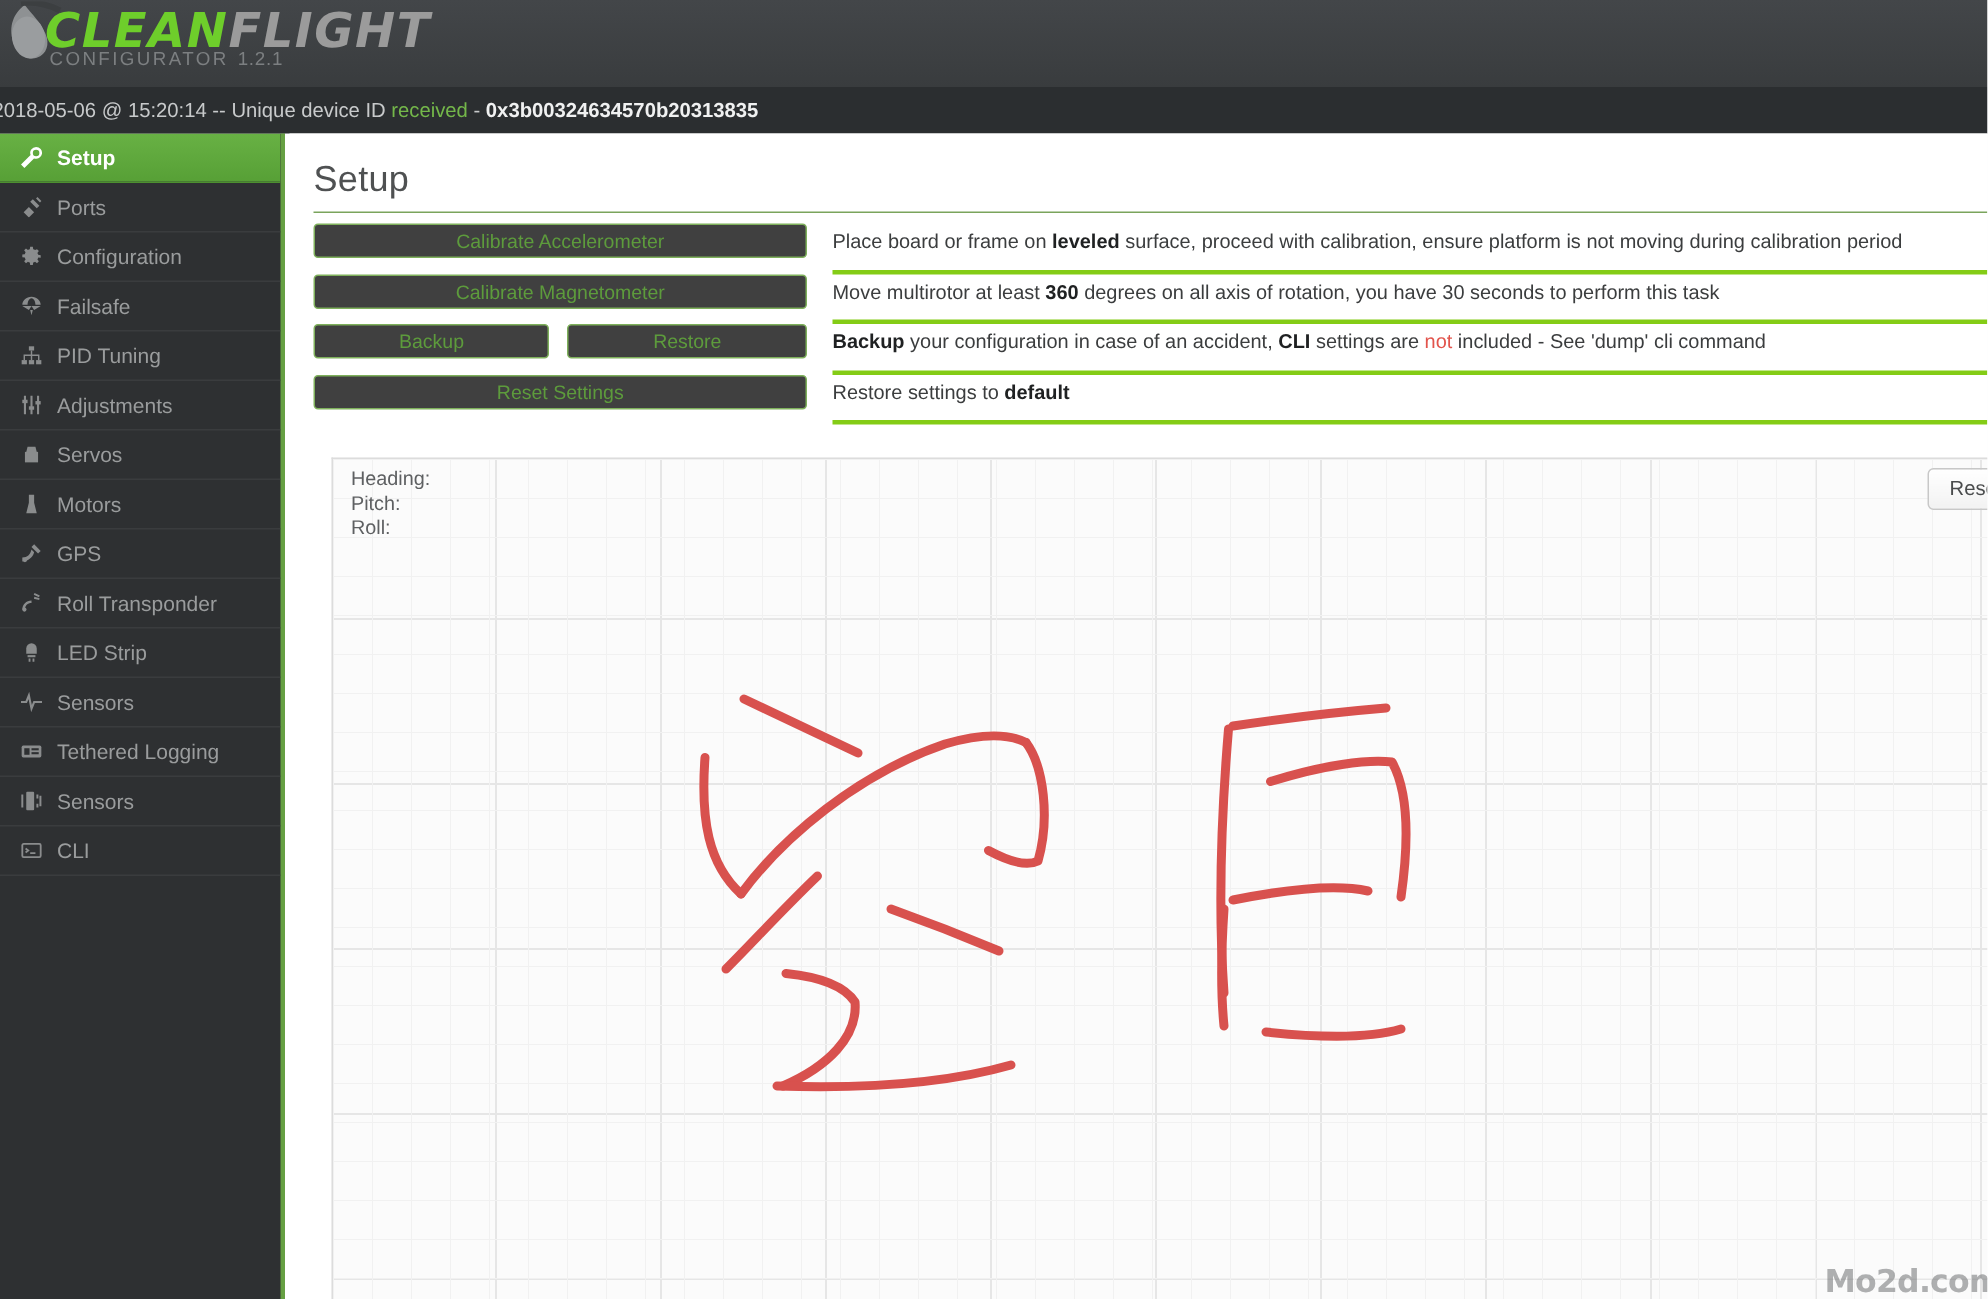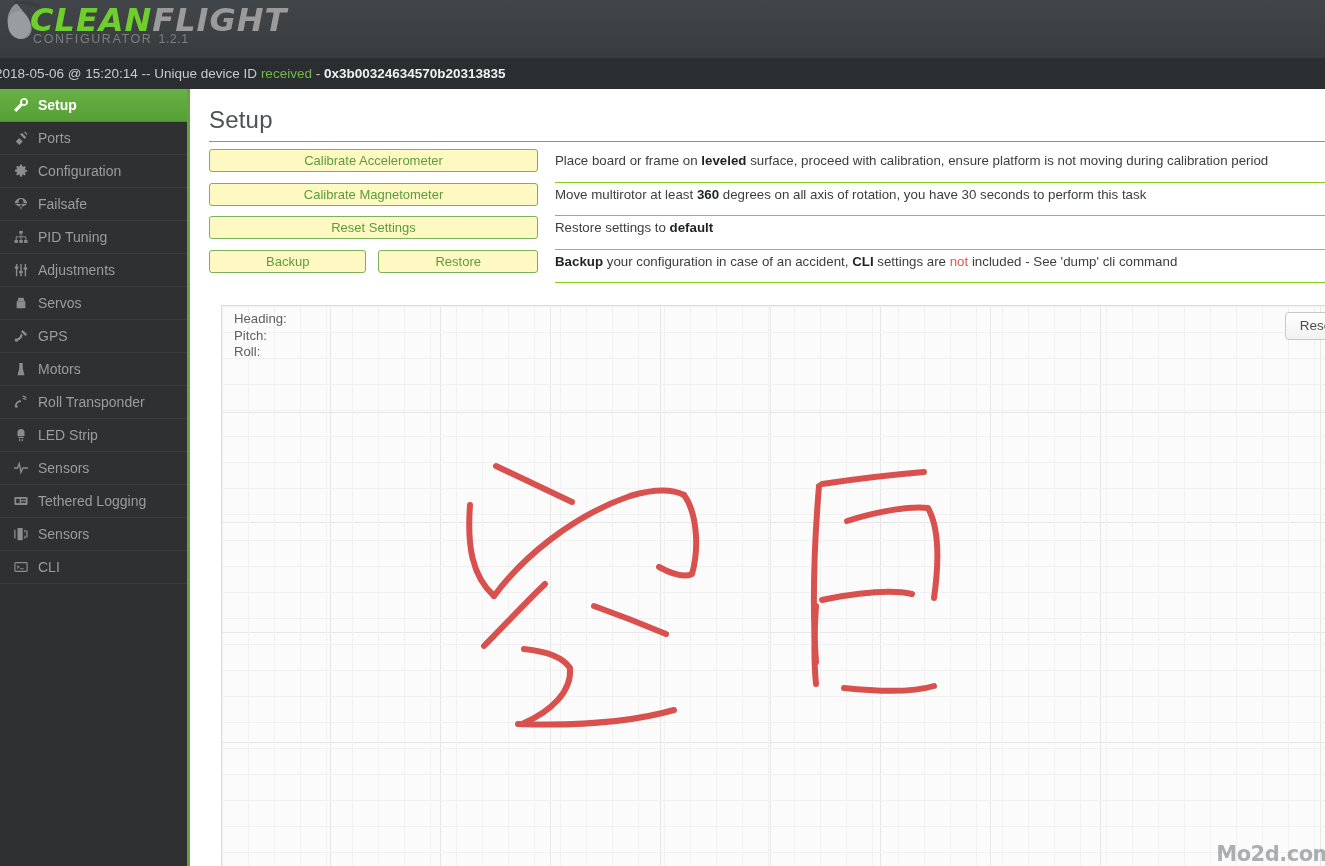--- a/index.html
+++ b/index.html
@@ -136,36 +136,36 @@
     display: flex;
     gap: 12px;
   }
   .gbtn {
     flex: 1 1 auto;
     height: 23px;
     line-height: 21px;
     text-align: center;
     border: 1px solid #7eb05b;
     border-radius: 3px;
-    background: #fef9c3;
+    background: #404040;
     color: #5d9b3c;
     font-size: 13px;
     font-family: "Liberation Sans", sans-serif;
     cursor: pointer;
     white-space: nowrap;
     overflow: hidden;
   }
   .row .desc {
     flex: 1 1 auto;
     margin-left: 17px;
     font-size: 13.3px;
     color: #3b3d3e;
     line-height: 17px;
     padding-top: 3px;
-    border-bottom: 1px solid #84cc16;
+    border-bottom: 3px solid #84cc16;
     height: 33.5px;
     white-space: nowrap;
     overflow: hidden;
   }
   .desc b { font-weight: bold; color: #1f2122; }
   .desc .red { color: #e2544c; }
 
   
   #model-panel {
     position: absolute; left: 28px; top: 216px;
@@ -314,34 +314,34 @@
         <svg width="14" height="14" viewBox="0 0 16 16">
           <path fill="currentColor" d="M3 6h10v8H3z"></path>
           <path fill="currentColor" d="M5 2h6l1 4H4z"></path>
         </svg>
       </span>
       <span>Servos</span>
     </div>
     <div class="nav-item">
       <span class="nav-icon">
         <svg width="14" height="14" viewBox="0 0 16 16">
+          <path fill="currentColor" d="M6 1h4v6l2 8H4l2-8z"></path>
+        </svg>
+      </span>
+      <span>Motors</span>
+    </div>
+    <div class="nav-item">
+      <span class="nav-icon">
+        <svg width="14" height="14" viewBox="0 0 16 16">
           <path fill="currentColor" d="M1 14c4 0 8-3 9-7l-2-2C7 9 5 11 1 11z"></path>
           <path fill="currentColor" d="M10 1l5 5-2 2-5-5z"></path>
           <circle cx="3" cy="13" r="1.6" fill="currentColor"></circle>
         </svg>
       </span>
       <span>GPS</span>
-    </div>
-    <div class="nav-item">
-      <span class="nav-icon">
-        <svg width="14" height="14" viewBox="0 0 16 16">
-          <path fill="currentColor" d="M6 1h4v6l2 8H4l2-8z"></path>
-        </svg>
-      </span>
-      <span>Motors</span>
     </div>
     <div class="nav-item">
       <span class="nav-icon">
         <svg width="14" height="14" viewBox="0 0 16 16">
           <path fill="currentColor" d="M1 13c0-4 3-7 7-7v2c-3 0-5 2-5 5z"></path>
           <path stroke="currentColor" stroke-width="1.4" fill="none" d="M10 1l4 2M10 4l4 1"></path>
           <circle cx="2.6" cy="13" r="1.6" fill="currentColor"></circle>
         </svg>
       </span>
       <span>Roll Transponder</span>
@@ -407,30 +407,30 @@
         <div class="desc">Place board or frame on <b>leveled</b> surface, proceed with calibration, ensure platform is not moving during calibration period</div>
       </div>
       <div class="row">
         <div class="btncell">
           <button class="gbtn">Calibrate Magnetometer</button>
         </div>
         <div class="desc">Move multirotor at least <b>360</b> degrees on all axis of rotation, you have 30 seconds to perform this task</div>
       </div>
       <div class="row">
         <div class="btncell">
-          <button class="gbtn">Reset Settings</button>
-        </div>
-        <div class="desc">Restore settings to <b>default</b></div>
-      </div>
-      <div class="row">
-        <div class="btncell">
           <button class="gbtn">Backup</button>
           <button class="gbtn">Restore</button>
         </div>
         <div class="desc"><b>Backup</b> your configuration in case of an accident, <b>CLI</b> settings are <span class="red">not</span> included - See 'dump' cli command</div>
+      </div>
+      <div class="row">
+        <div class="btncell">
+          <button class="gbtn">Reset Settings</button>
+        </div>
+        <div class="desc">Restore settings to <b>default</b></div>
       </div>
     </div>
 
   <div id="model-panel">
     <div id="attitude">
       <div><span>Heading:</span> <span></span></div>
       <div><span>Pitch:</span> <span></span></div>
       <div><span>Roll:</span> <span></span></div>
     </div>
 

